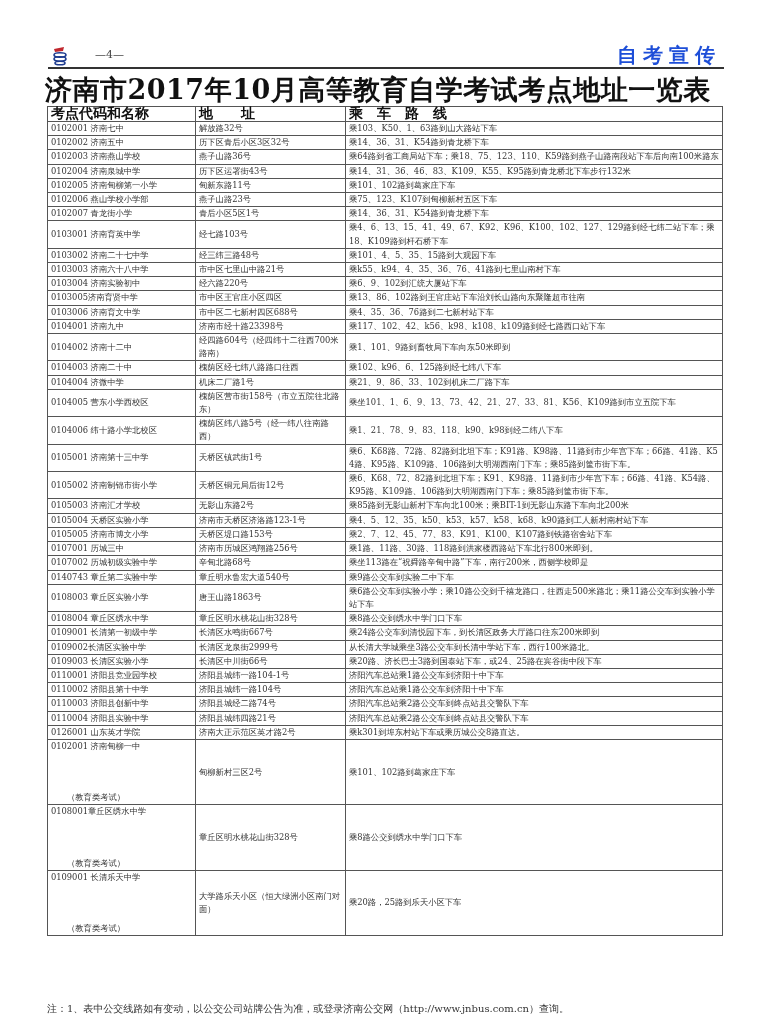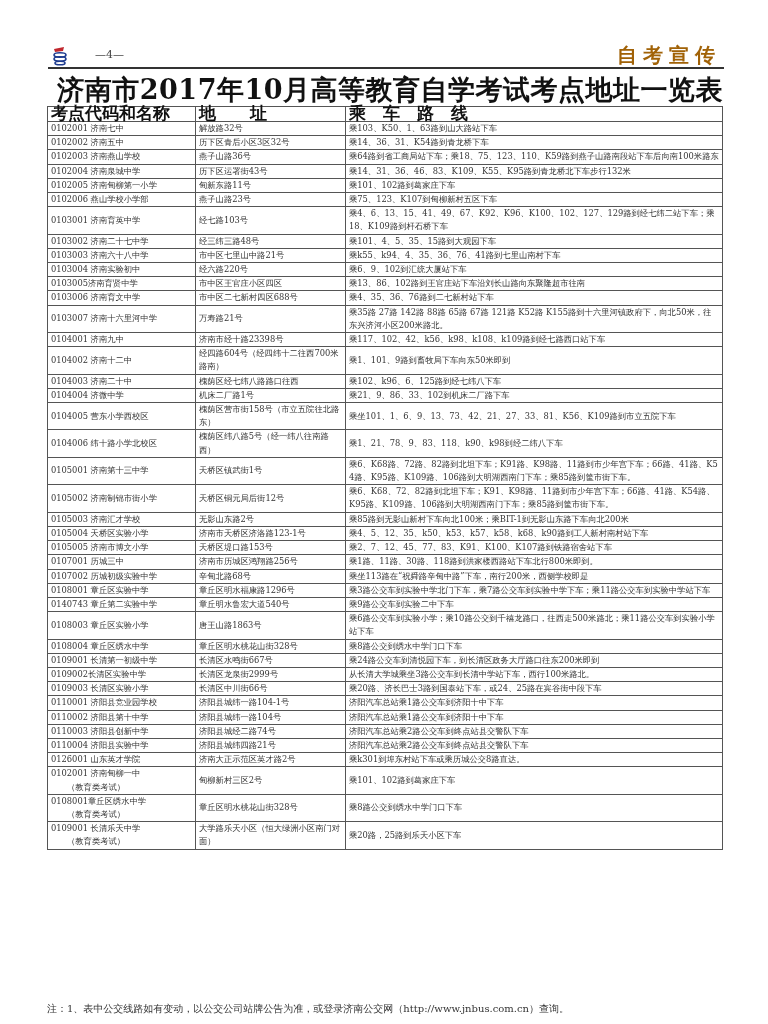--- a/index.html
+++ b/index.html
@@ -1,28 +1,28 @@
 <!DOCTYPE html>
 <html><head>
 <meta charset="utf-8">
 <style>
   html, body { margin:0; padding:0; background:#fff; }
   body { width:768px; height:1024px; position:relative; overflow:hidden;
          font-family: "DejaVu Serif", "Liberation Serif", serif; color:#222; }
   .header { position:absolute; left:45px; top:44px; width:678px; height:22px; }
   .logo { position:absolute; left:5px; top:2px; width:20px; height:20px; }
   .pageno { position:absolute; left:50px; top:4px; font-size:11px; color:#444; }
-  .brand { position:absolute; right:2px; top:-2px; font-size:20px; font-weight:bold; color:#a16207; letter-spacing:6px; }
+  .brand { position:absolute; right:2px; top:-2px; font-size:20px; font-weight:bold; color:#1d4ed8; letter-spacing:6px; }
   .rule { position:absolute; left:48px; top:67px; width:676px; height:2px; background:#333; }
-  .title { position:absolute; left:45px; top:72px; width:678px; text-align:right; font-size:27px; font-weight:bold; color:#111; letter-spacing:0.5px; }
+  .title { position:absolute; left:45px; top:72px; width:678px; text-align:left; font-size:27px; font-weight:bold; color:#111; letter-spacing:0.5px; }
   table.main { position:absolute; left:47px; top:106px; width:675px; border-collapse:collapse; table-layout:fixed; }
   table.main td, table.main th { border:1px solid #555; font-size:8.3px; line-height:13.2px; padding:0 3px; vertical-align:middle; text-align:left; font-weight:normal; color:#333; word-break:break-all; }
-  table.main th { font-size:17px; font-weight:bold; height:14px; color:#111; }
+  table.main th { font-size:14px; font-weight:bold; height:14px; color:#111; }
   col.c1 { width:148px; } col.c2 { width:150px; } col.c3 { width:377px; }
-  .sub { display:block; padding-left:16px; }
+  .sub { display:block; padding-left:16px;margin-top:38px; }
   .note { position:absolute; left:47px; top:1002px; font-size:10px; color:#333; }
 </style>
 </head>
 <body>
 
 <div class="header">
   <span class="logo">
     <svg width="20" height="20" viewBox="0 0 20 20">
       <path d="M4 3 L14 1 L13 5 L5 6 Z" fill="#c0272d"></path>
       <ellipse cx="10" cy="9" rx="6" ry="2.2" fill="none" stroke="#1d3b8f" stroke-width="1.6"></ellipse>
@@ -75,20 +75,25 @@
         <td><span>0102005  济南甸柳第一小学</span></td>
         <td>甸新东路11号</td>
         <td>乘101、102路到葛家庄下车</td>
       </tr>
       <tr>
         <td><span>0102006  燕山学校小学部</span></td>
         <td>燕子山路23号</td>
         <td>乘75、123、K107到甸柳新村五区下车</td>
       </tr>
       <tr>
+        <td><span>0102007  青龙街小学</span></td>
+        <td>青后小区5区1号</td>
+        <td>乘14、36、31、K54路到青龙桥下车</td>
+      </tr>
+      <tr>
         <td><span>0103001  济南育英中学</span></td>
         <td>经七路103号</td>
         <td>乘4、6、13、15、41、49、67、K92、K96、K100、102、127、129路到经七纬二站下车；乘18、K109路到杆石桥下车</td>
       </tr>
       <tr>
         <td><span>0103002  济南二十七中学</span></td>
         <td>经三纬三路48号</td>
         <td>乘101、4、5、35、15路到大观园下车</td>
       </tr>
       <tr>
@@ -105,25 +110,20 @@
         <td><span>0103005济南育贤中学</span></td>
         <td>市中区王官庄小区四区</td>
         <td>乘13、86、102路到王官庄站下车沿刘长山路向东聚隆超市往南</td>
       </tr>
       <tr>
         <td><span>0103006  济南育文中学</span></td>
         <td>市中区二七新村四区688号</td>
         <td>乘4、35、36、76路到二七新村站下车</td>
       </tr>
       <tr>
-        <td><span>0103007  济南十六里河中学</span></td>
-        <td>万寿路21号</td>
-        <td>乘35路 27路 142路 88路 65路 67路 121路 K52路 K155路到十六里河镇政府下，向北50米，往东兴济河小区200米路北。</td>
-      </tr>
-      <tr>
         <td><span>0104001  济南九中</span></td>
         <td>济南市经十路23398号</td>
         <td>乘117、102、42、k56、k98、k108、k109路到经七路西口站下车</td>
       </tr>
       <tr>
         <td><span>0104002  济南十二中</span></td>
         <td>经四路604号（经四纬十二往西700米路南）</td>
         <td>乘1、101、9路到畜牧局下车向东50米即到</td>
       </tr>
       <tr>
@@ -175,25 +175,20 @@
         <td><span>0107001  历城三中</span></td>
         <td>济南市历城区鸿翔路256号</td>
         <td>乘1路、11路、30路、118路到洪家楼西路站下车北行800米即到。</td>
       </tr>
       <tr>
         <td><span>0107002  历城初级实验中学</span></td>
         <td>辛甸北路68号</td>
         <td>乘坐113路在“祝舜路辛甸中路”下车，南行200米，西侧学校即是</td>
       </tr>
       <tr>
-        <td><span>0108001  章丘区实验中学</span></td>
-        <td>章丘区明水福康路1296号</td>
-        <td>乘3路公交车到实验中学北门下车，乘7路公交车到实验中学下车；乘11路公交车到实验中学站下车</td>
-      </tr>
-      <tr>
         <td><span>0140743  章丘第二实验中学</span></td>
         <td>章丘明水鲁宏大道540号</td>
         <td>乘9路公交车到实验二中下车</td>
       </tr>
       <tr>
         <td><span>0108003  章丘区实验小学</span></td>
         <td>唐王山路1863号</td>
         <td>乘6路公交车到实验小学；乘10路公交到千禧龙路口，往西走500米路北；乘11路公交车到实验小学站下车</td>
       </tr>
       <tr>

